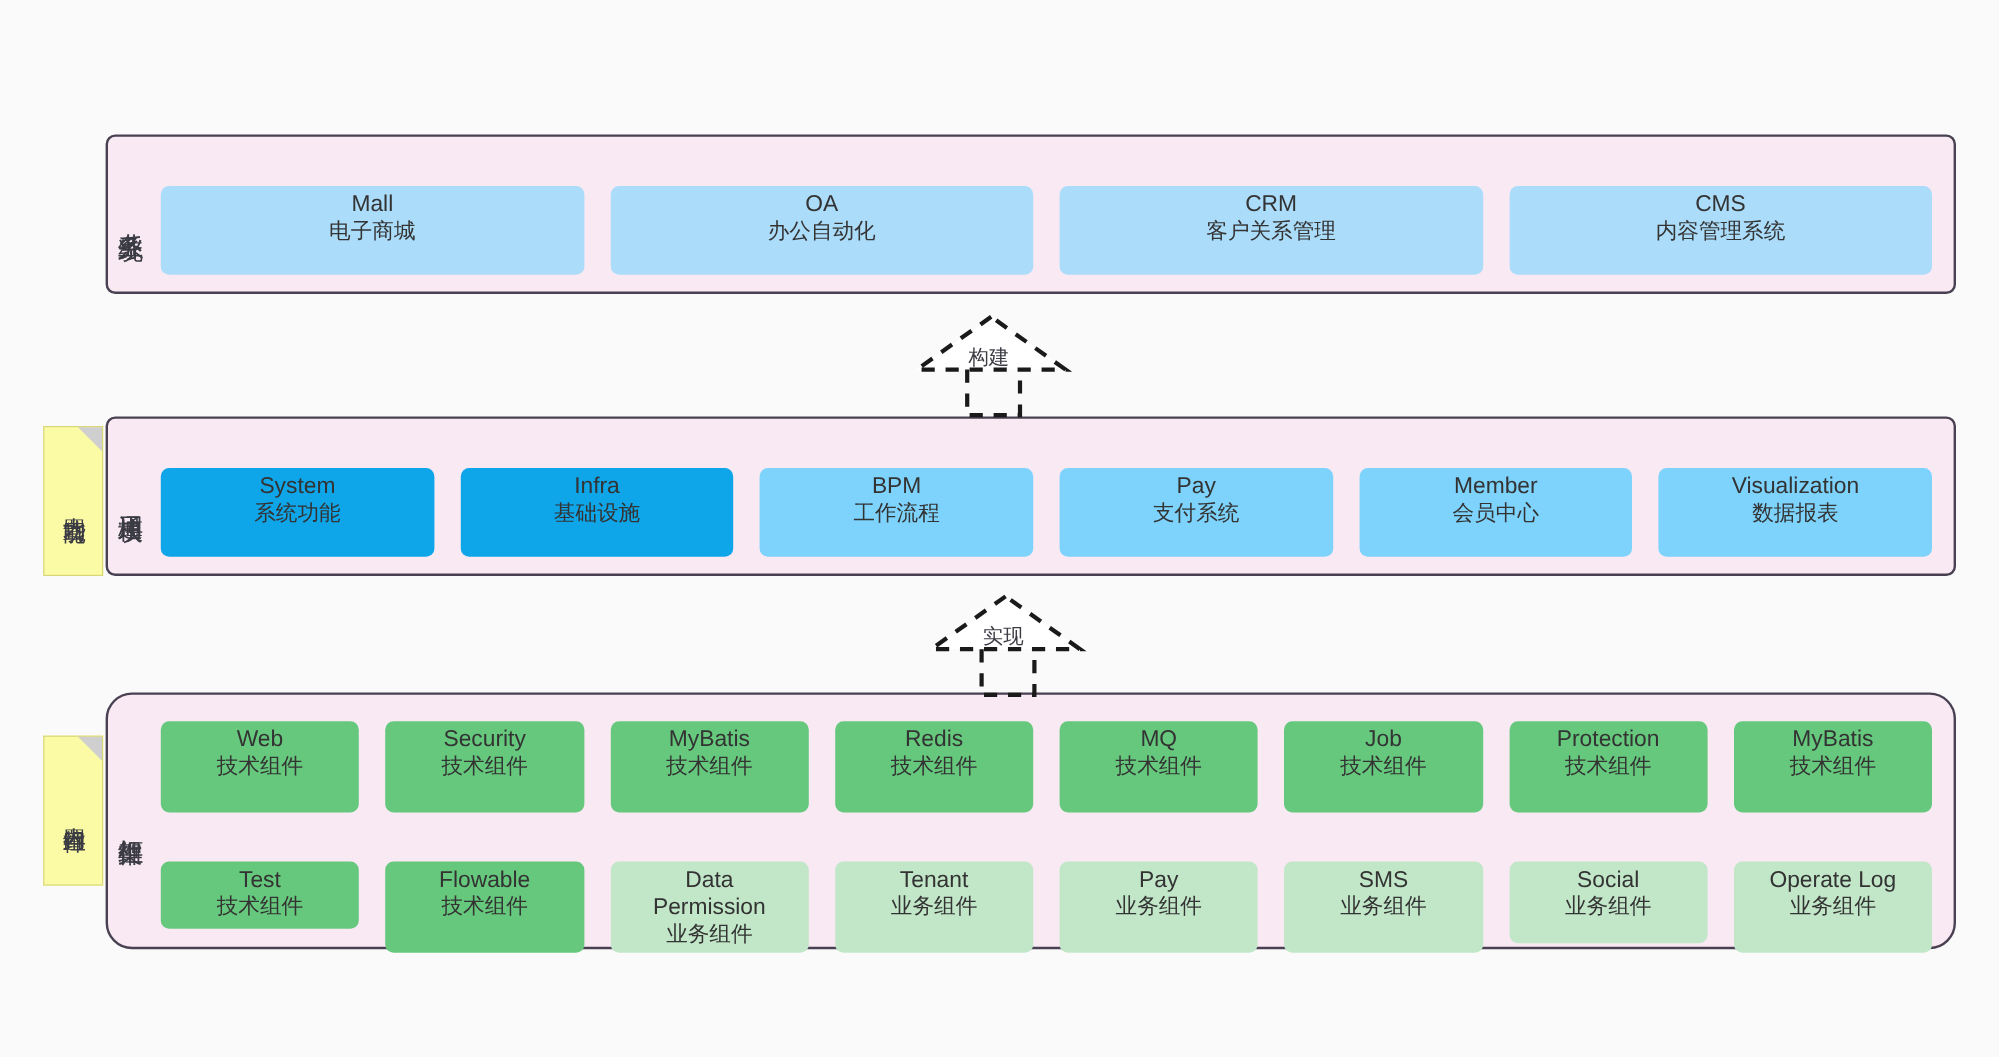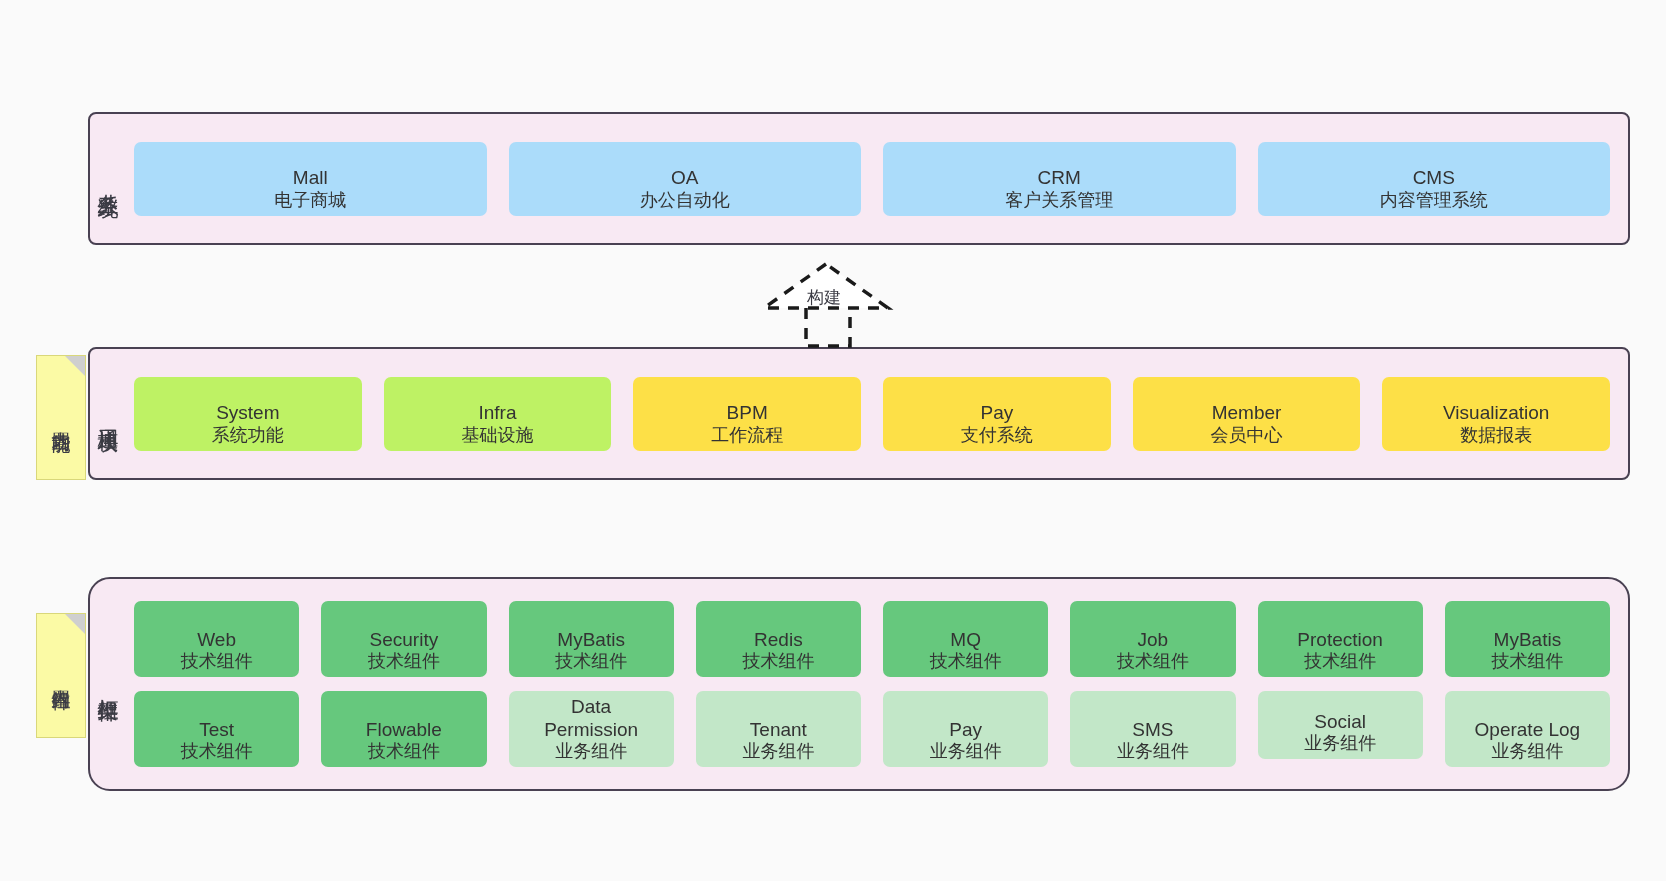--- a/index.html
+++ b/index.html
@@ -62,33 +62,34 @@
     flex: 1 1 0;
   }
 
   
   .cell {
     box-sizing: border-box;
     border-radius: 7px;
     display: flex;
     flex-direction: column;
     align-items: center;
-    justify-content: flex-end;
+    justify-content: flex-start;
     text-align: center;
     line-height: 1.22;
     color: #333333;
     padding: 4px 6px;
+    margin-top: 27px;
   }
   .cell .t1 { font-size: 19px; }
   .cell .t2 { font-size: 18px; }
   .cell .t3 { font-size: 18px; }
 
   .c-blue       { background: #abdcfa; }
-  .c-red        { background: #bef264; }
-  .c-pink       { background: #fde047; }
+  .c-red        { background: #0ea5e9; }
+  .c-pink       { background: #7dd3fc; }
   .c-green      { background: #66c87d; }
   .c-lightgreen { background: #c2e7c8; }
 
   
   .note {
     position: absolute;
     box-sizing: border-box;
     background: #fbfaa5;
     border: 1px solid #d9d77a;
     display: flex;
@@ -197,20 +198,27 @@
         </div>
         <div class="cell c-pink" style="height:74px">
           <span class="t1">Visualization</span>
           <span class="t2">数据报表</span>
         </div>
 
       </div>
     </div>
   </div>
 
+  <div class="arrow" style="left:772px; top:495px; width:140px; height:86px;">
+    <svg width="140" height="86" viewBox="0 0 140 86" aria-hidden="true">
+      <path d="M 66 2 L 4 46 L 128 46 Z" fill="#ffffff" stroke="#1a1a1a" stroke-width="3.5" stroke-dasharray="11 9" stroke-linejoin="miter"></path>
+      <path d="M 46 46 L 46 84 L 90 84 L 90 46" fill="none" stroke="#1a1a1a" stroke-width="3.5" stroke-dasharray="11 9"></path>
+    </svg>
+    <span class="alabel" style="left:47px; top:24px;">实现</span>
+  </div>
 
   <div class="note" style="left:36px; top:613px; width:50px; height:125px;">
     <span class="fold"></span>
     <span>内置组件</span>
   </div>
 
   <div class="layer" id="layer-framework" style="left:88px; top:577px; width:1542px; height:214px;border-radius:22px;">
     <div class="layer-title">框架组件</div>
     <div class="layer-body">
 
@@ -243,21 +251,21 @@
           <span class="t1">Protection</span>
           <span class="t2">技术组件</span>
         </div>
         <div class="cell c-green" style="height:76px">
           <span class="t1">MyBatis</span>
           <span class="t2">技术组件</span>
         </div>
       </div>
 
       <div class="row">
-        <div class="cell c-green" style="height:76px">
+        <div class="cell c-green" style="height:56px">
           <span class="t1">Test</span>
           <span class="t2">技术组件</span>
         </div>
         <div class="cell c-green" style="height:76px">
           <span class="t1">Flowable</span>
           <span class="t2">技术组件</span>
         </div>
         <div class="cell c-lightgreen" style="height:76px">
           <span class="t1">Data</span>
           <span class="t1">Permission</span>

